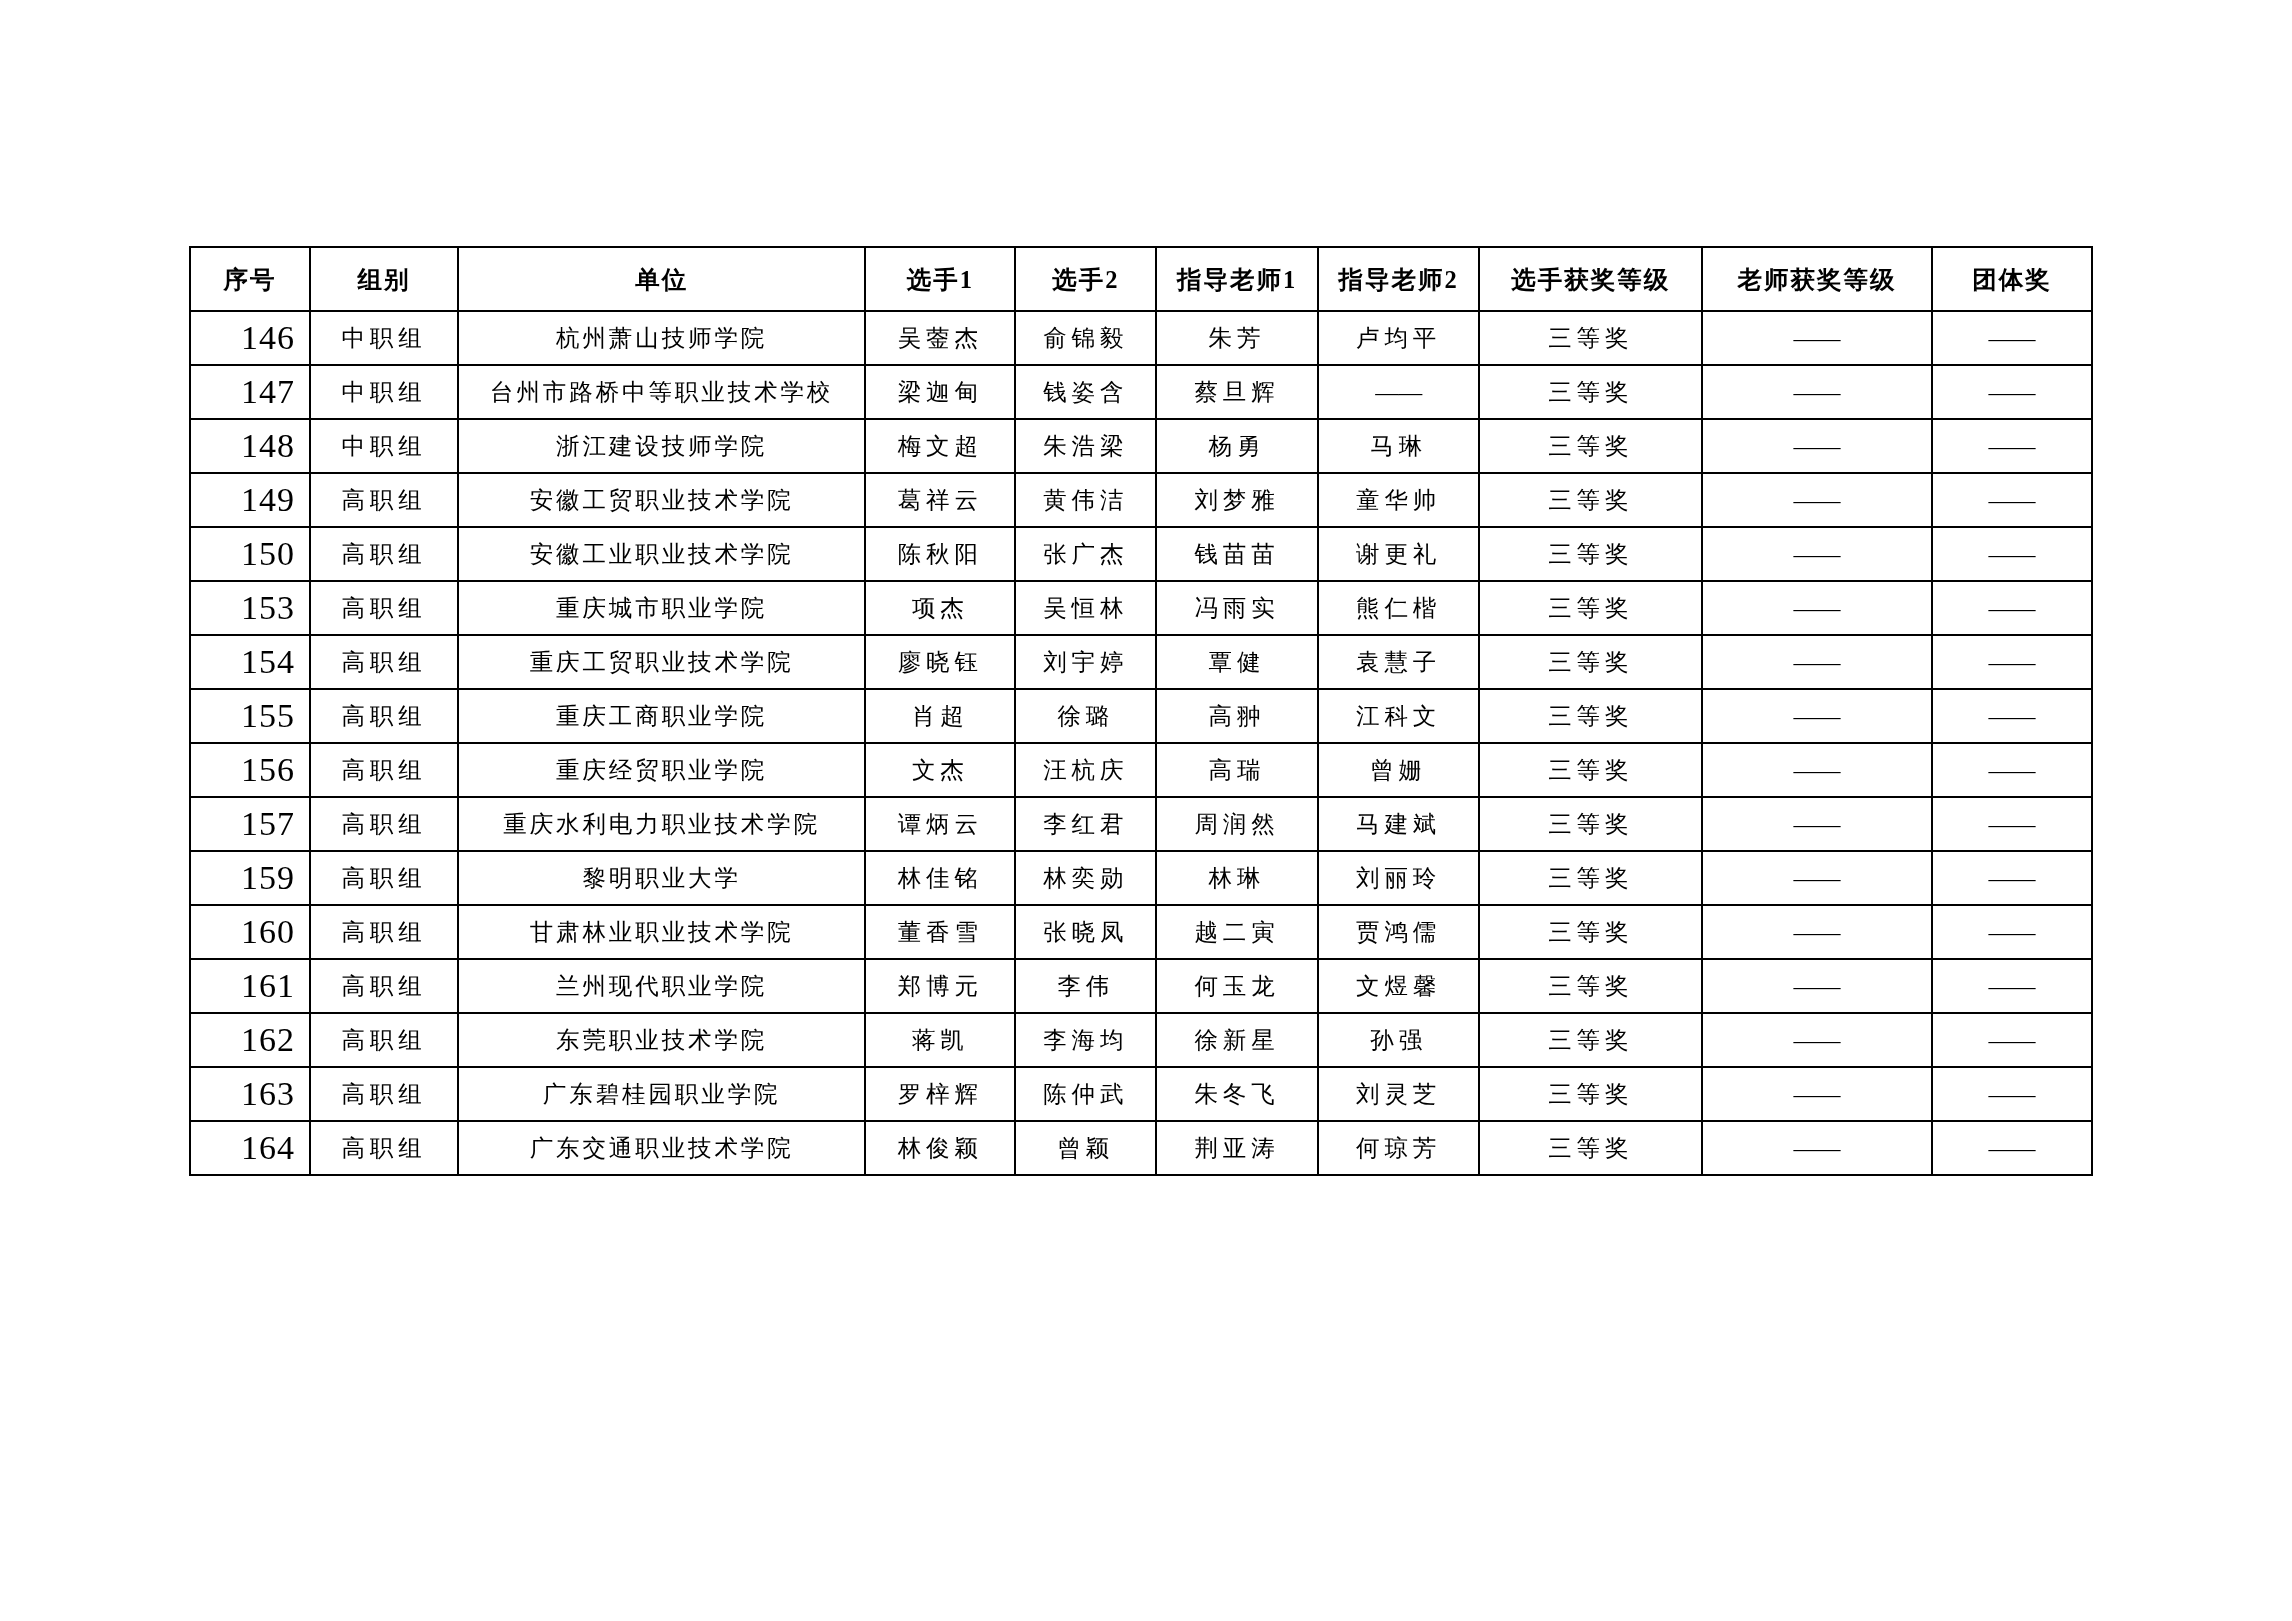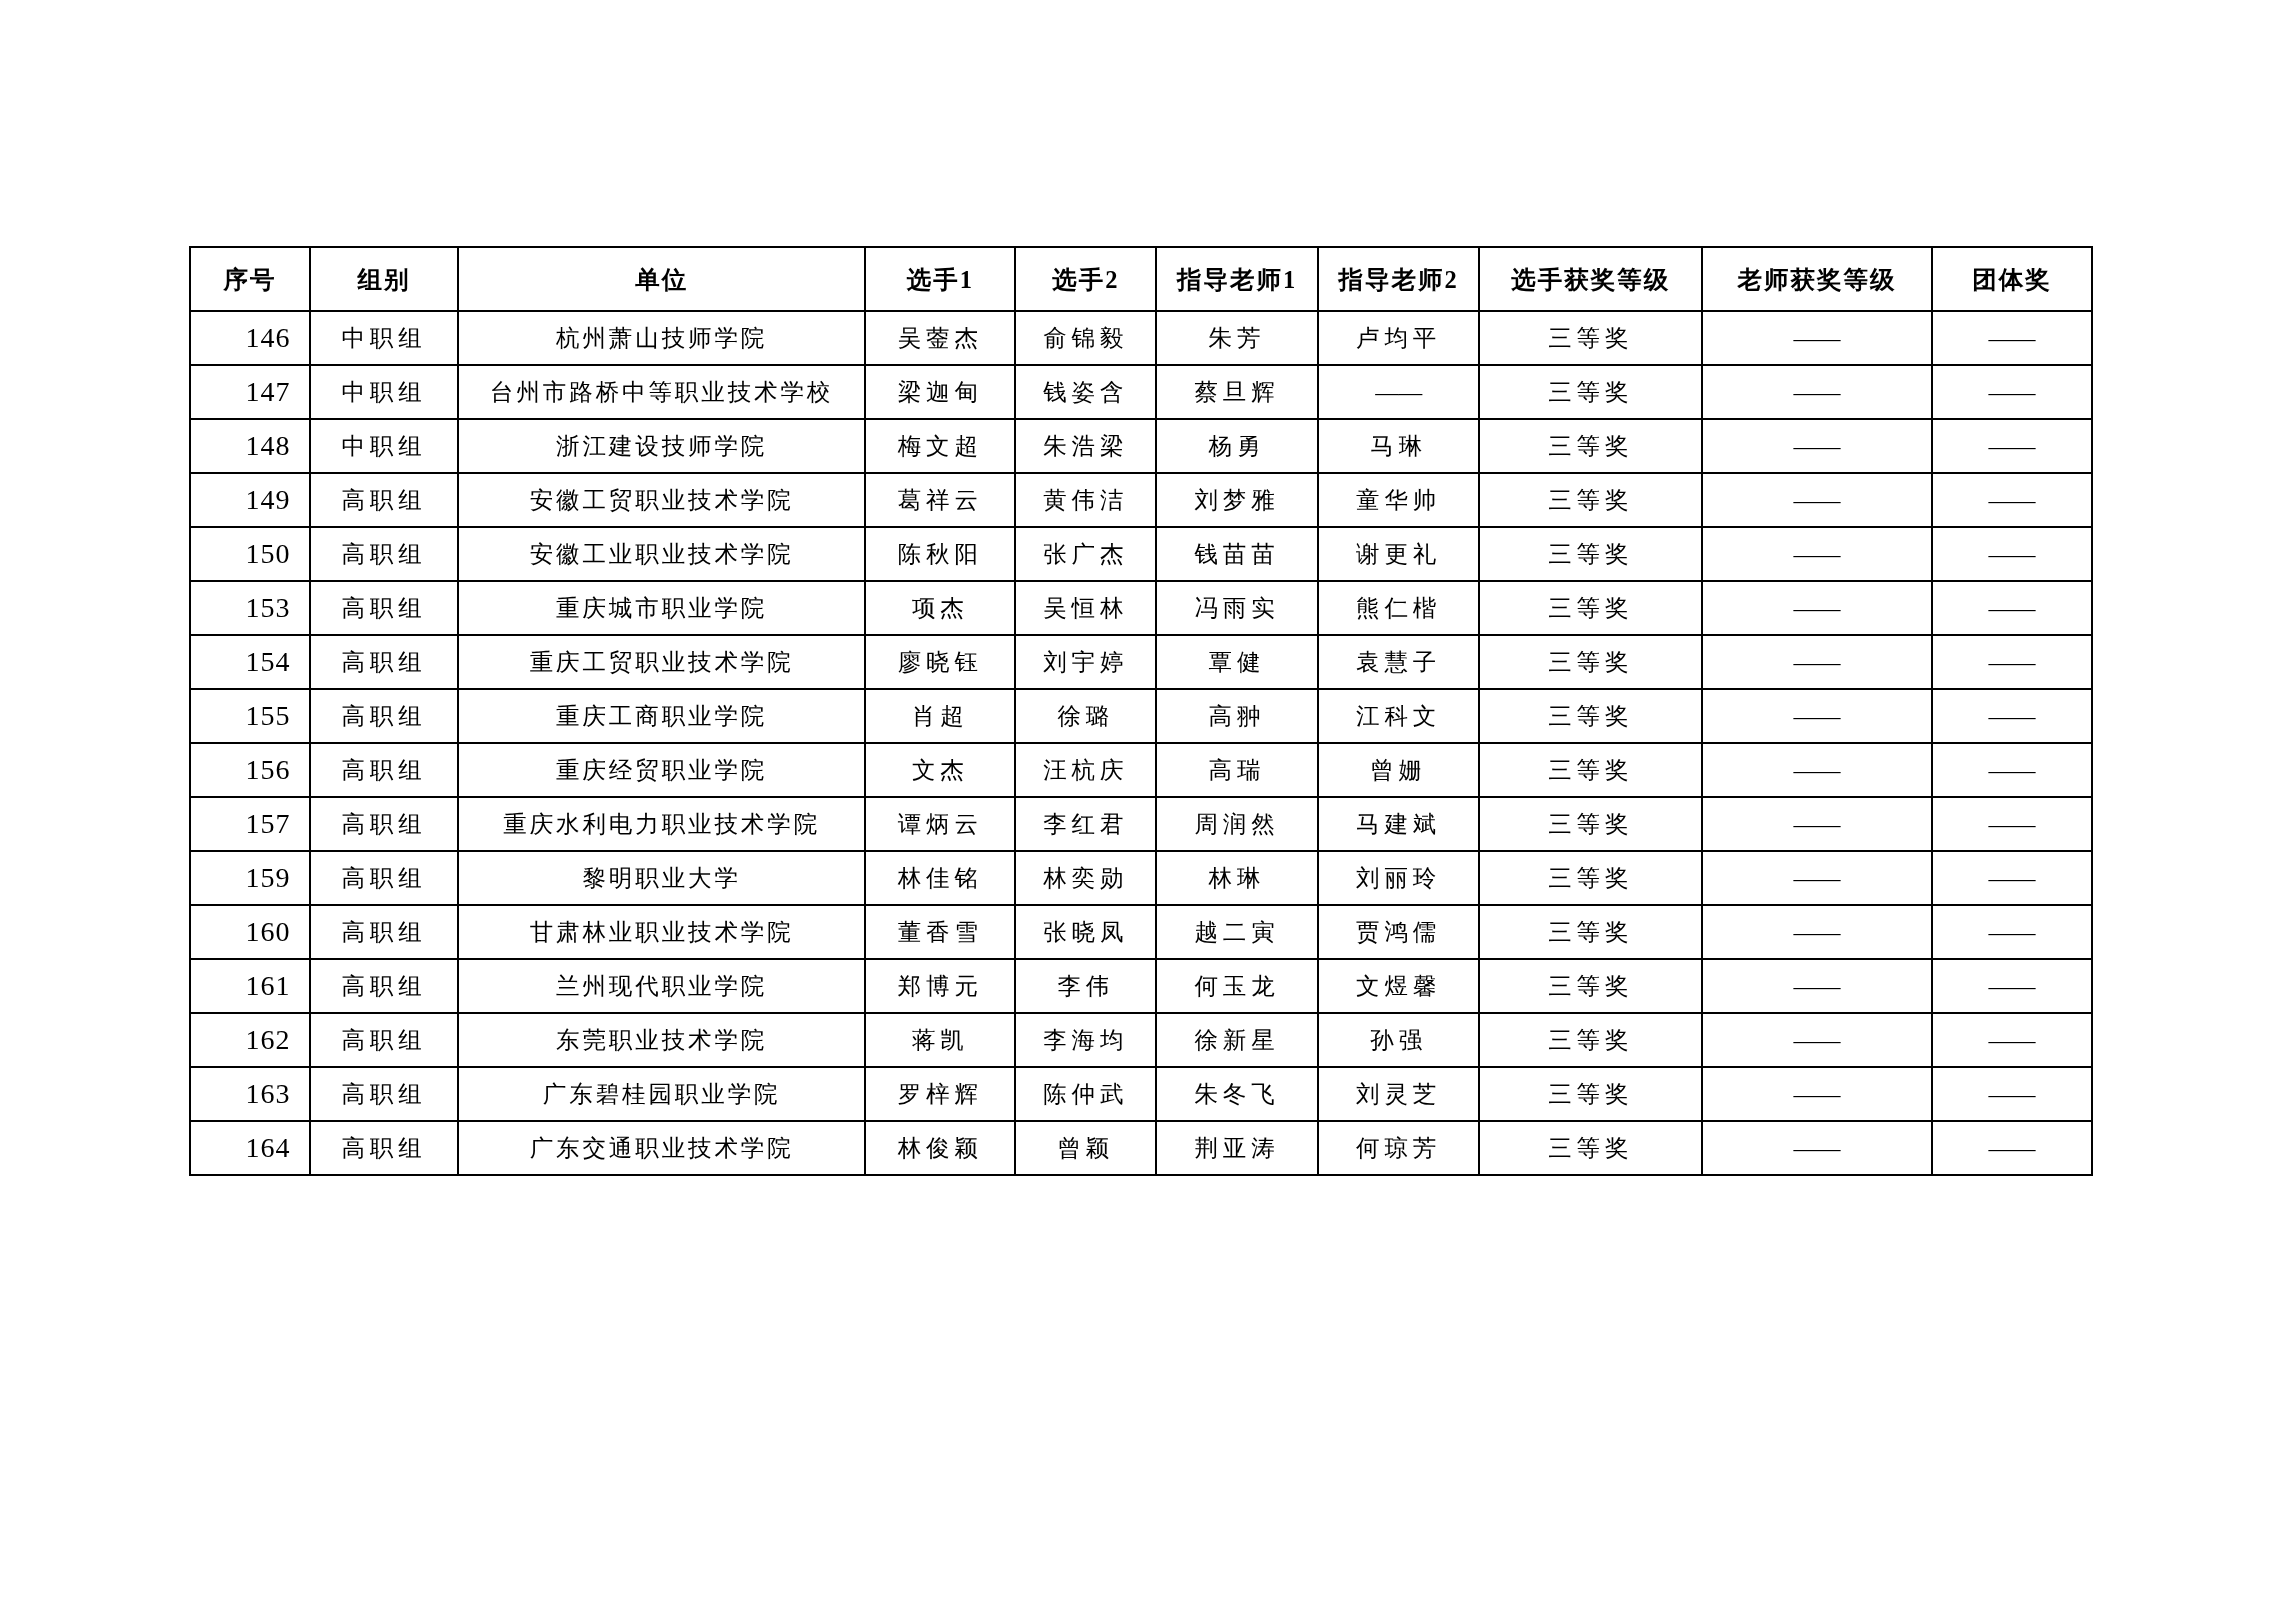--- a/index.html
+++ b/index.html
@@ -45,21 +45,21 @@
     letter-spacing: 2px;
   }
   table.results tbody td {
     height: 52px;
     font-size: 23.5px;
     letter-spacing: 4.9px;
     font-weight: normal;
   }
   
   table.results tbody td.col0 {
-    font-size: 28px;
+    font-size: 34px;
     letter-spacing: 1px;
     padding-left: 36px;
   }
   
   table.results tbody td.col2 {
     letter-spacing: 2.9px;
     border-radius: 6px;
   }
   
   table.results tbody td.dash {

